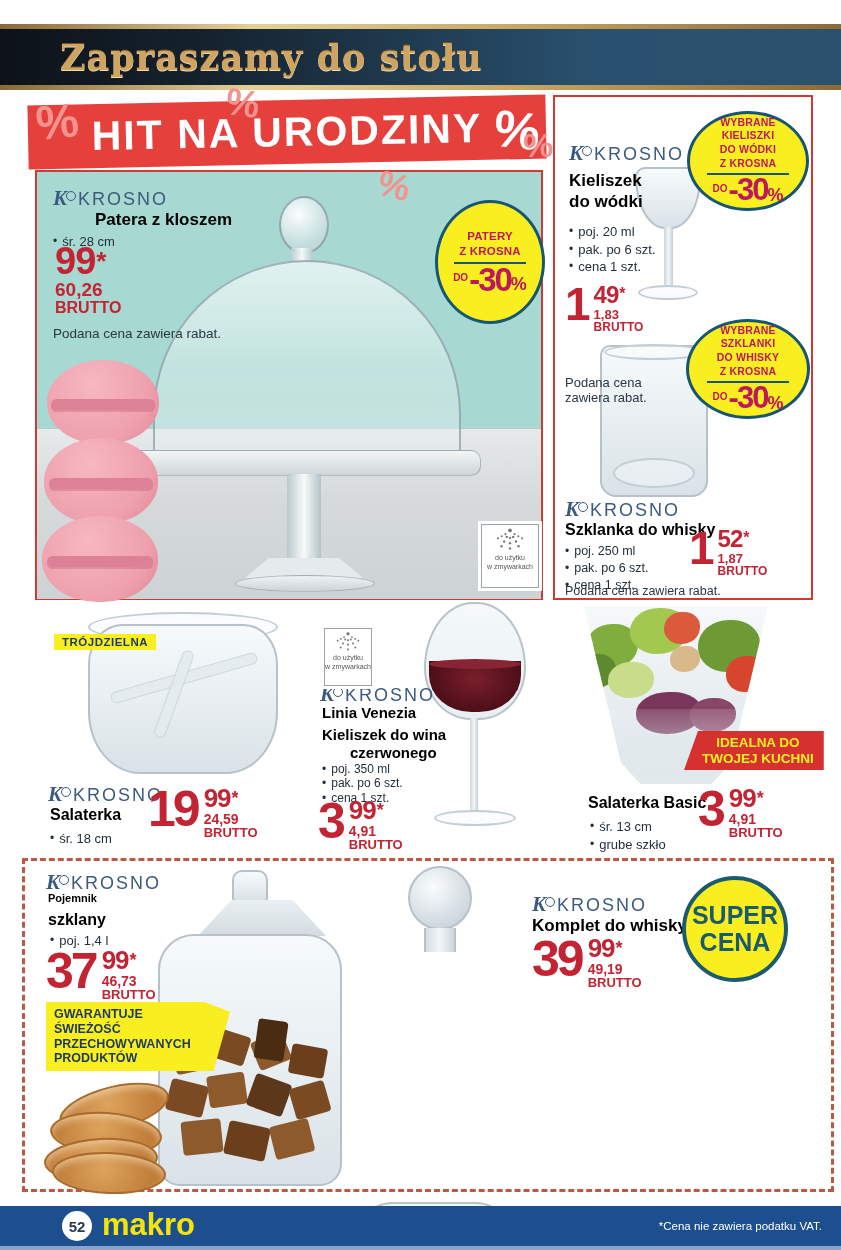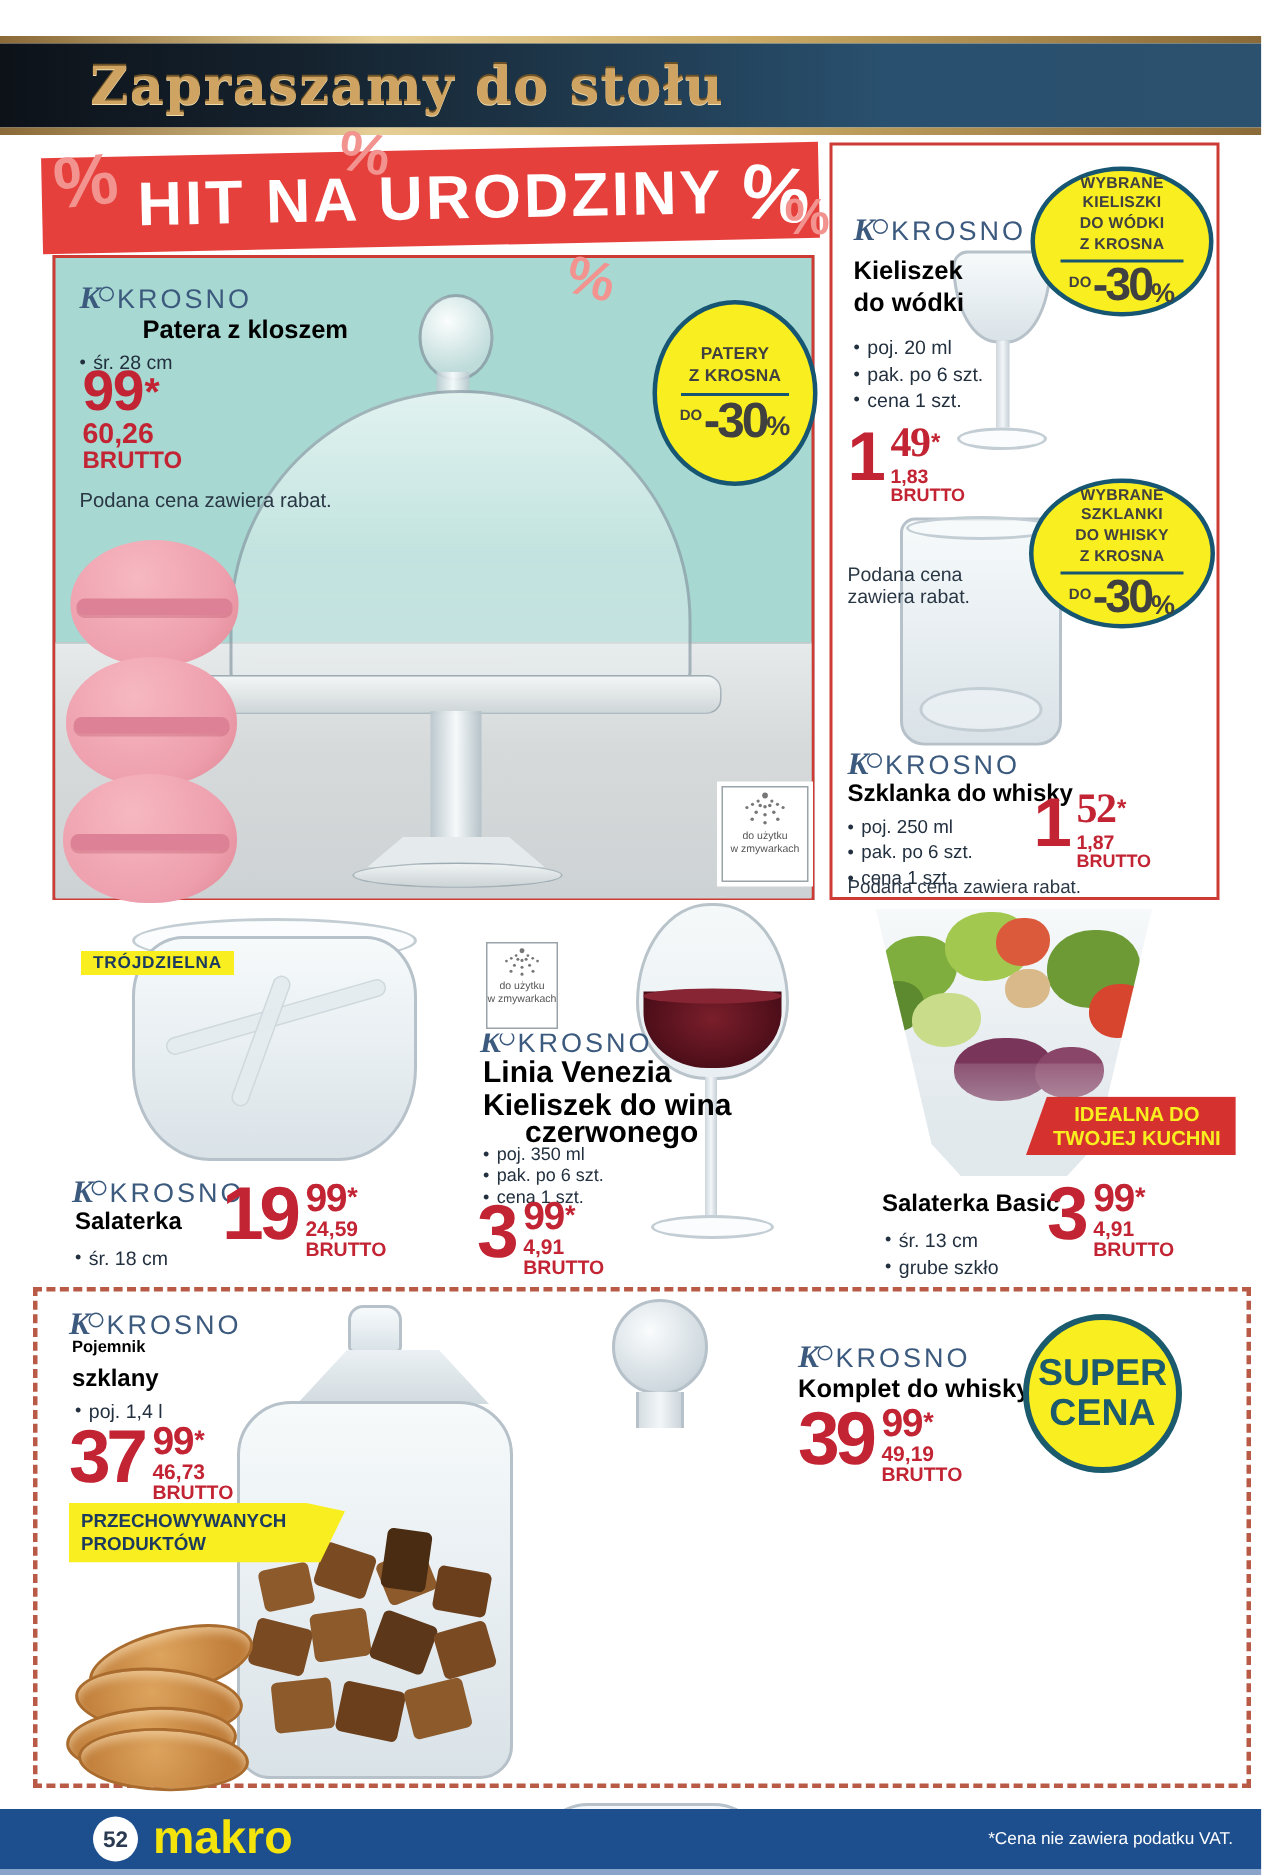--- a/index.html
+++ b/index.html
@@ -32,45 +32,45 @@
        background:linear-gradient(180deg,#e7eaea,#d6dadb 40%,#cdd2d4);}
 
   
   .krosno{display:flex;align-items:center;color:#3c5a7e;z-index:4;}
   .k-mark{font-family:"Liberation Serif",serif;font-style:italic;font-weight:700;font-size:21px;line-height:1;}
   .k-circ{width:8px;height:8px;border:1.5px solid #3c5a7e;border-radius:50%;display:inline-block;margin:0 2px 6px -1px;}
   .k-name{font-size:18px;font-weight:400;letter-spacing:2px;line-height:1;}
 
   
   .pname{font-weight:700;font-size:17px;color:#000000;line-height:1.18;z-index:4;}
-  .pname-sm{font-size:20px;}
+  .pname-sm{font-size:15px;}
   .spec{display:flex;align-items:flex-start;font-size:13px;color:#22303f;line-height:1.35;z-index:4;}
   .spec .b{margin-right:5px;font-size:12px;}
   .specs .spec{position:static;}
   .pnote{font-size:13.5px;color:#2a3745;z-index:4;}
 
   
   .price{display:flex;align-items:flex-start;color:#c32433;z-index:4;}
   .p-int{font-weight:800;line-height:0.85;letter-spacing:-4px;}
   .p-side{display:flex;flex-direction:column;margin-left:6px;}
   .p-top{display:flex;align-items:center;}
   .p-dec{font-weight:800;line-height:0.82;letter-spacing:-1px;}
   .p-ast{font-weight:800;line-height:0.8;margin-left:1px;}
   .p-bv{font-weight:700;margin-top:3px;line-height:1;}
   .p-bl{font-weight:800;line-height:1.1;}
   .price-xl .p-int{font-size:76px;}.price-xl .p-dec{font-size:38px;}.price-xl .p-ast{font-size:26px;}
   .price-xl .p-bv{font-size:19px;}.price-xl .p-bl{font-size:16px;}
   .price-lg .p-int{font-size:50px;letter-spacing:-3px;}.price-lg .p-dec{font-size:26px;}.price-lg .p-ast{font-size:18px;}
   .price-lg .p-bv{font-size:14px;}.price-lg .p-bl{font-size:13px;}
-  .price-md .p-int{font-size:46px;letter-spacing:-3px;}.price-md .p-dec{font-size:28px;font-family:Liberation Serif, serif;}.price-md .p-ast{font-size:16px;}
+  .price-md .p-int{font-size:46px;letter-spacing:-3px;}.price-md .p-dec{font-size:24px;}.price-md .p-ast{font-size:16px;}
   .price-md .p-bv{font-size:13px;}.price-md .p-bl{font-size:12px;}
 
   
   .oval{background:#f9ee1f;border:3px solid #175672;border-radius:50%;display:flex;flex-direction:column;
-        align-items:center;justify-content:center;text-align:right;color:#404040;z-index:5;box-sizing:border-box;}
+        align-items:center;justify-content:center;text-align:right;color:#be185d;z-index:5;box-sizing:border-box;}
   .ob-line{font-weight:800;font-size:10.5px;line-height:1.3;letter-spacing:.2px;}
   .oval-sep{width:70%;height:2px;background:#175672;margin:3px 0 1px;}
   .oval-row{display:flex;align-items:flex-start;}
   .oval-do{font-size:10px;font-weight:800;margin-top:7px;margin-right:1px;}
   .oval-val{font-size:31px;font-weight:800;line-height:.9;letter-spacing:-2px;}
   .oval-pct{font-size:18px;font-weight:800;margin-top:9px;}
   .oval-sm .ob-line{font-size:11.5px;}
   .oval-sm .oval-val{font-size:33px;}
 
   
@@ -515,20 +515,21 @@
     <span class="p-side">
       <span class="p-top">
           <span class="p-dec">99</span>
           <span class="p-ast">*</span>
         </span>
       <span class="p-bv">46,73</span>
       <span class="p-bl">BRUTTO</span>
     </span>
   </div>
   <div class="ps flag-y gwar" style="left:46px;top:1002px;width:150px;">
+    <div>GWARANTUJE ŚWIEŻOŚĆ</div>
     <div>PRZECHOWYWANYCH</div>
     <div>PRODUKTÓW</div>
   </div>
 
   <div class="ps gls jar-knob" style="left:232px;top:870px;width:36px;height:32px;"></div>
   <div class="ps jar-lid" style="left:198px;top:900px;width:128px;height:36px;"></div>
   <div class="ps gls jar-body" style="left:158px;top:934px;width:184px;height:252px;">
     <div class="ck" style="left:14px;top:108px;width:34px;height:28px;background:#8d5a2c;transform:rotate(-12deg);"></div>
     <div class="ck" style="left:52px;top:96px;width:36px;height:30px;background:#7a4a22;transform:rotate(18deg);"></div>
     <div class="ck" style="left:94px;top:100px;width:34px;height:30px;background:#8d5a2c;transform:rotate(-22deg);"></div>

